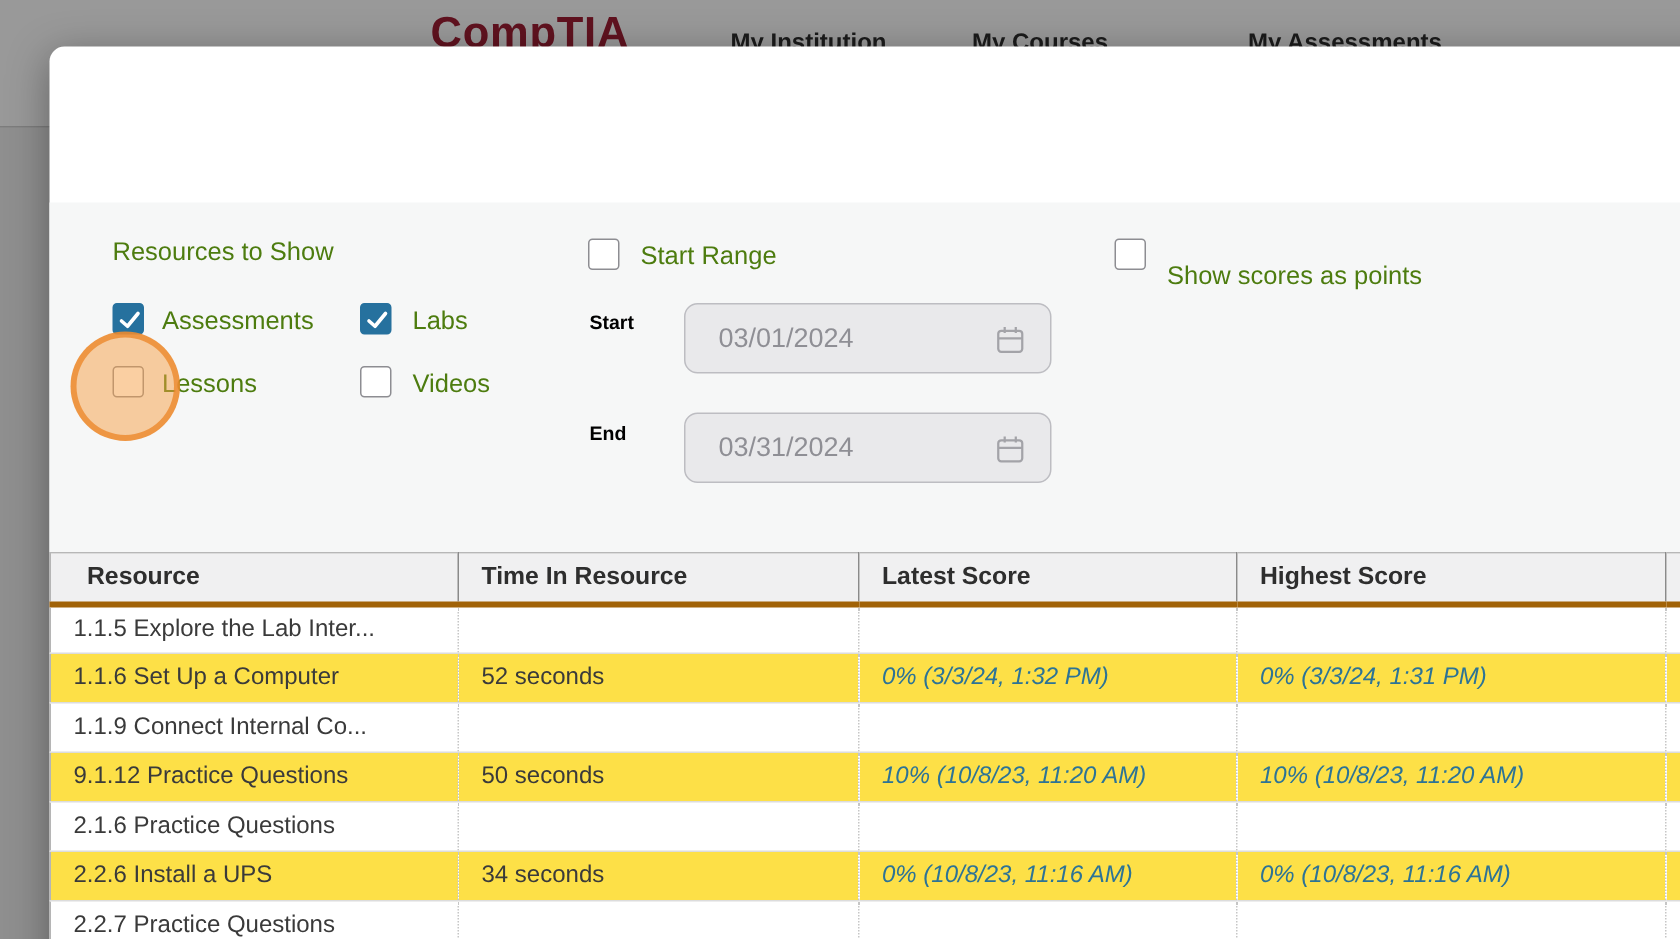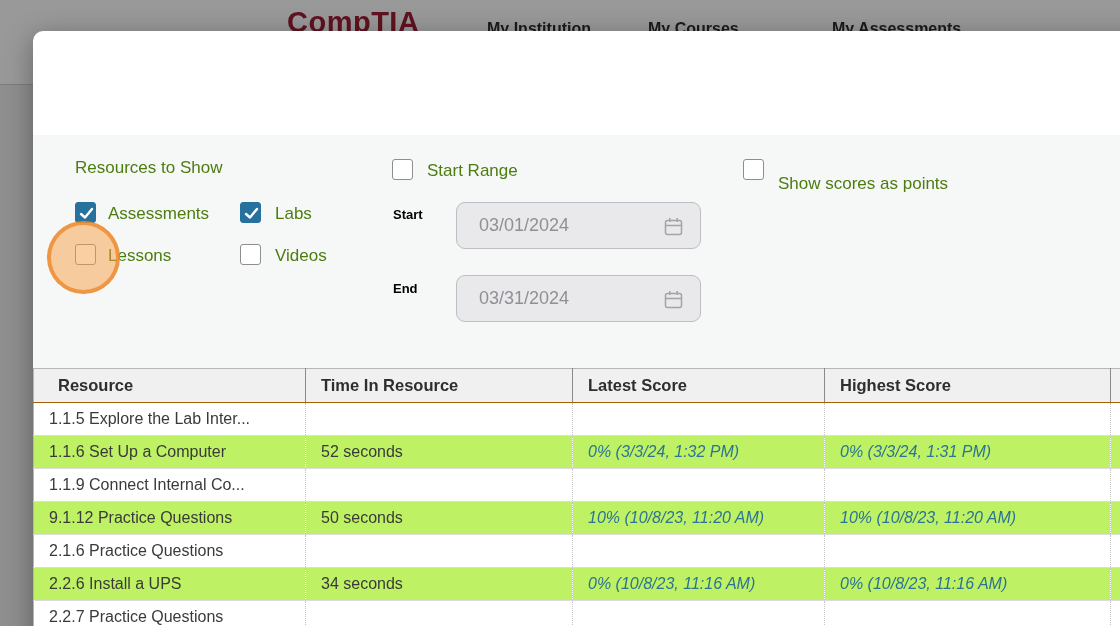--- a/index.html
+++ b/index.html
@@ -55,26 +55,26 @@
   .date-input .val { position:absolute; left:22px; top:12px; font-size:18px; color:#8f8f95; }
   .date-input .cal { position:absolute; right:16px; top:13px; }
 
   .cb-points { left:710px; top:24px; }
   .lbl-points { left:745px; top:39px; }
 
   
   .score-table { position:absolute; left:0; top:337px; width:100%; border-collapse:collapse; table-layout:fixed;
                  border-top:1px solid #b7b7b7; border-left:1px solid #b5b5b5; }
   .score-table th { height:34px; background:#f0f0f1; font-size:16.5px; font-weight:700; color:#2e2e2e; text-align:left;
-                    padding-left:15px; border-bottom:1px solid #a16207; border-left:1px solid #8a8a8a; white-space:nowrap; overflow:hidden; }
+                    padding-left:15px; border-bottom:4px solid #a16207; border-left:1px solid #8a8a8a; white-space:nowrap; overflow:hidden; }
   .score-table th:first-child { padding-left:24px; border-left:none; }
   .score-table td { height:33px; font-size:16px; color:#3a3a3a; padding-left:15px; border-bottom:1px solid #dcdcdc;
                     border-left:1px dotted #c6c6c6; white-space:nowrap; overflow:hidden; }
   .score-table td:first-child { border-left:none; }
-  .score-table tr.alt td { background:#bef264; }
+  .score-table tr.alt td { background:#fde047; }
   .score-table td.score { color:#2c7396;font-style:italic; }
 </style>
 </head>
 <body>
 
 <div class="page">
   <div class="page-header">
     <div class="logo">CompTIA</div>
     <div class="nav-item nav-institution">My Institution</div>
     <div class="nav-item nav-courses">My Courses</div>

